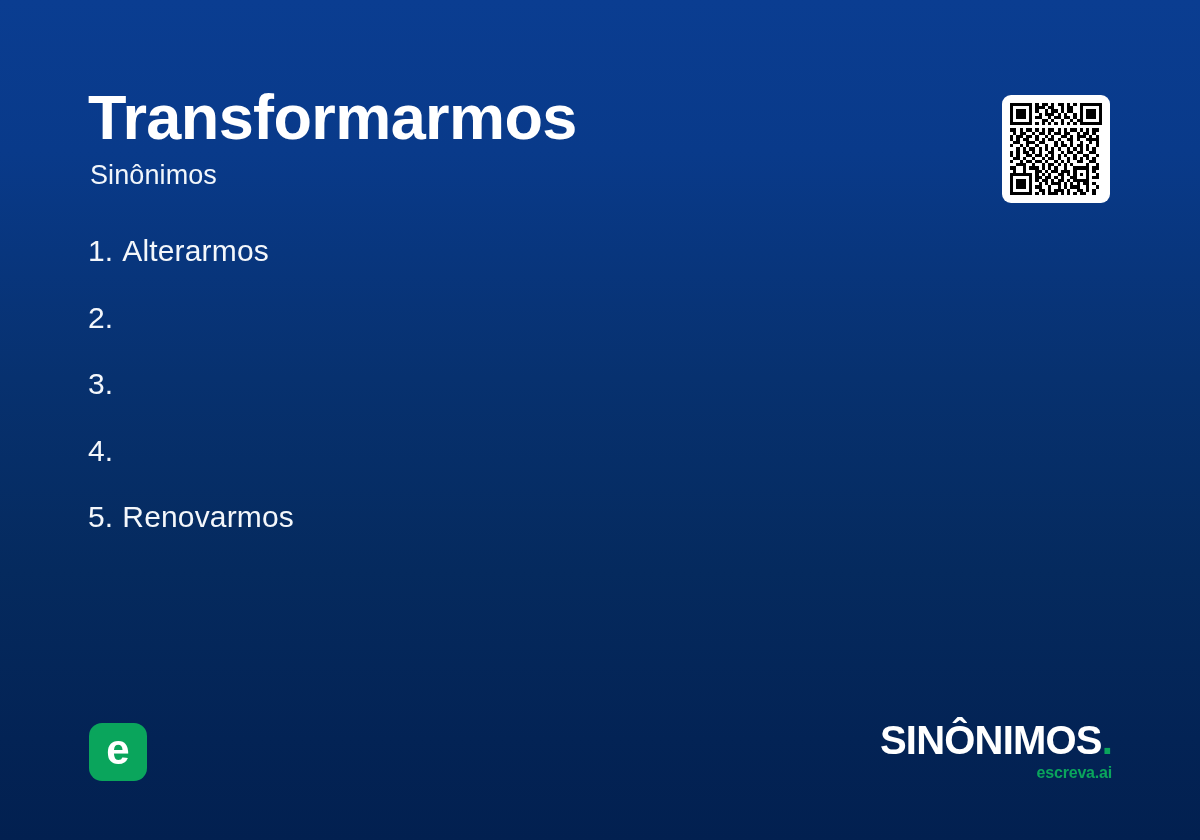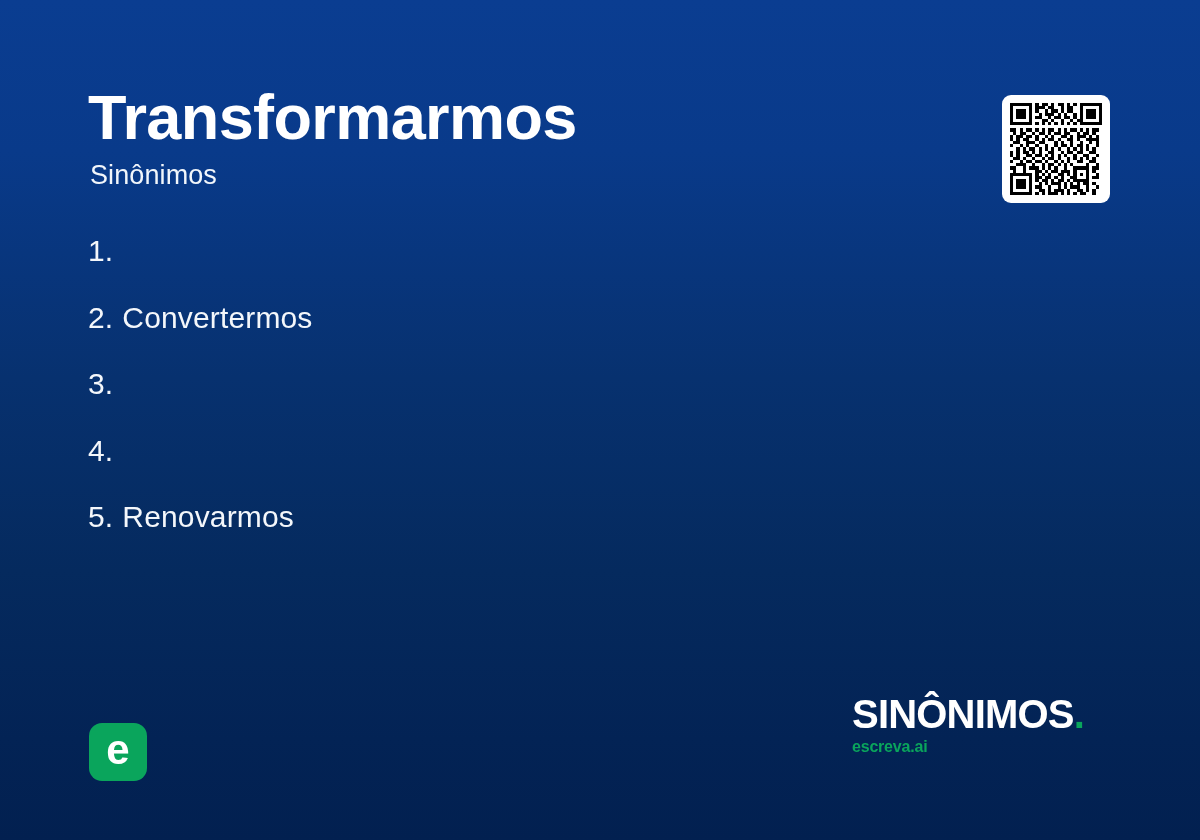--- a/index.html
+++ b/index.html
@@ -128,22 +128,22 @@
     font-weight: 700;
     line-height: 1;
     position: relative;
     top: -2px;
   }
 
   
   .brand {
     position: absolute;
     right: 88px;
-    top: 694px;
-    text-align: left;
+    top: 720px;
+    text-align: right;
     width: 260px;
   }
   .brand-name {
     color: #ffffff;
     font-family: "Liberation Sans", sans-serif;
     font-size: 40px;
     font-weight: 700;
     letter-spacing: -0.8px;
     line-height: 1;
     white-space: nowrap;
@@ -170,24 +170,24 @@
 <div class="card">
 
   <div class="header">
     <h1 class="title">Transformarmos</h1>
     <div class="subtitle">Sinônimos</div>
   </div>
 
   <ul class="synonym-list">
     <li class="synonym-item">
       <span class="synonym-index">1.</span>
+      <span class="synonym-label">Alterarmos</span>
     </li>
     <li class="synonym-item">
       <span class="synonym-index">2.</span>
-      <span class="synonym-label">Convertermos</span>
     </li>
     <li class="synonym-item">
       <span class="synonym-index">3.</span>
     </li>
     <li class="synonym-item">
       <span class="synonym-index">4.</span>
     </li>
     <li class="synonym-item">
       <span class="synonym-index">5.</span>
       <span class="synonym-label">Renovarmos</span>

